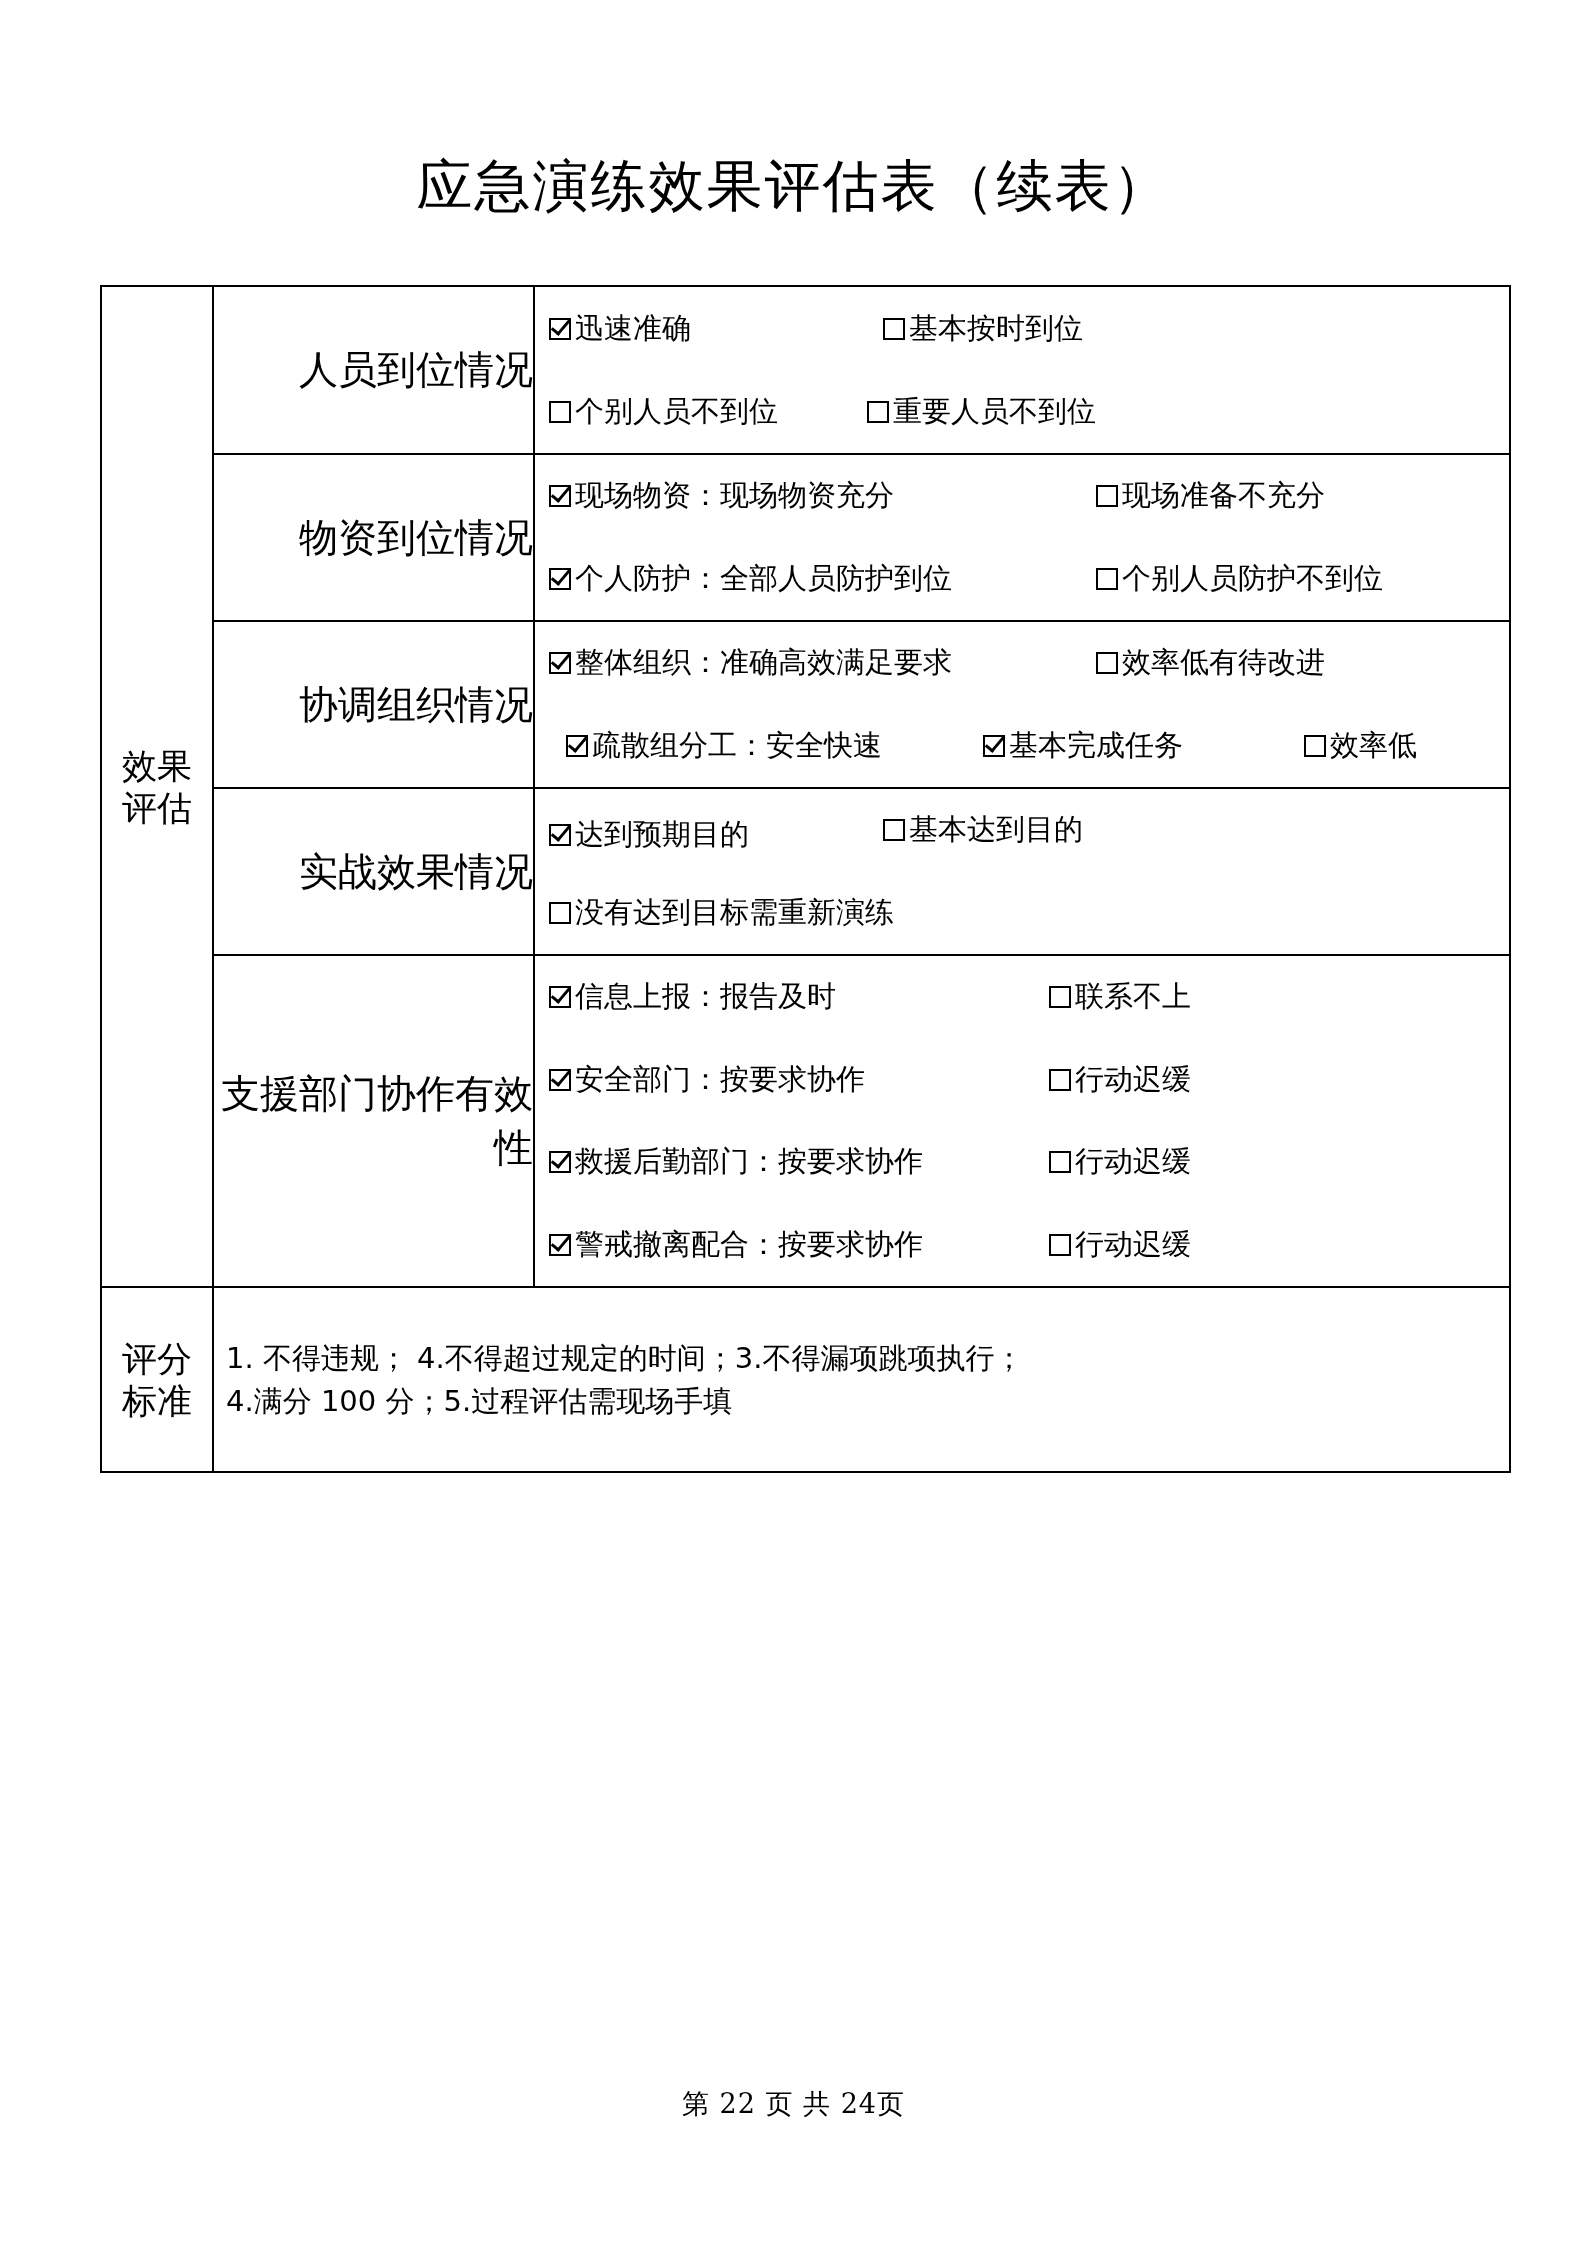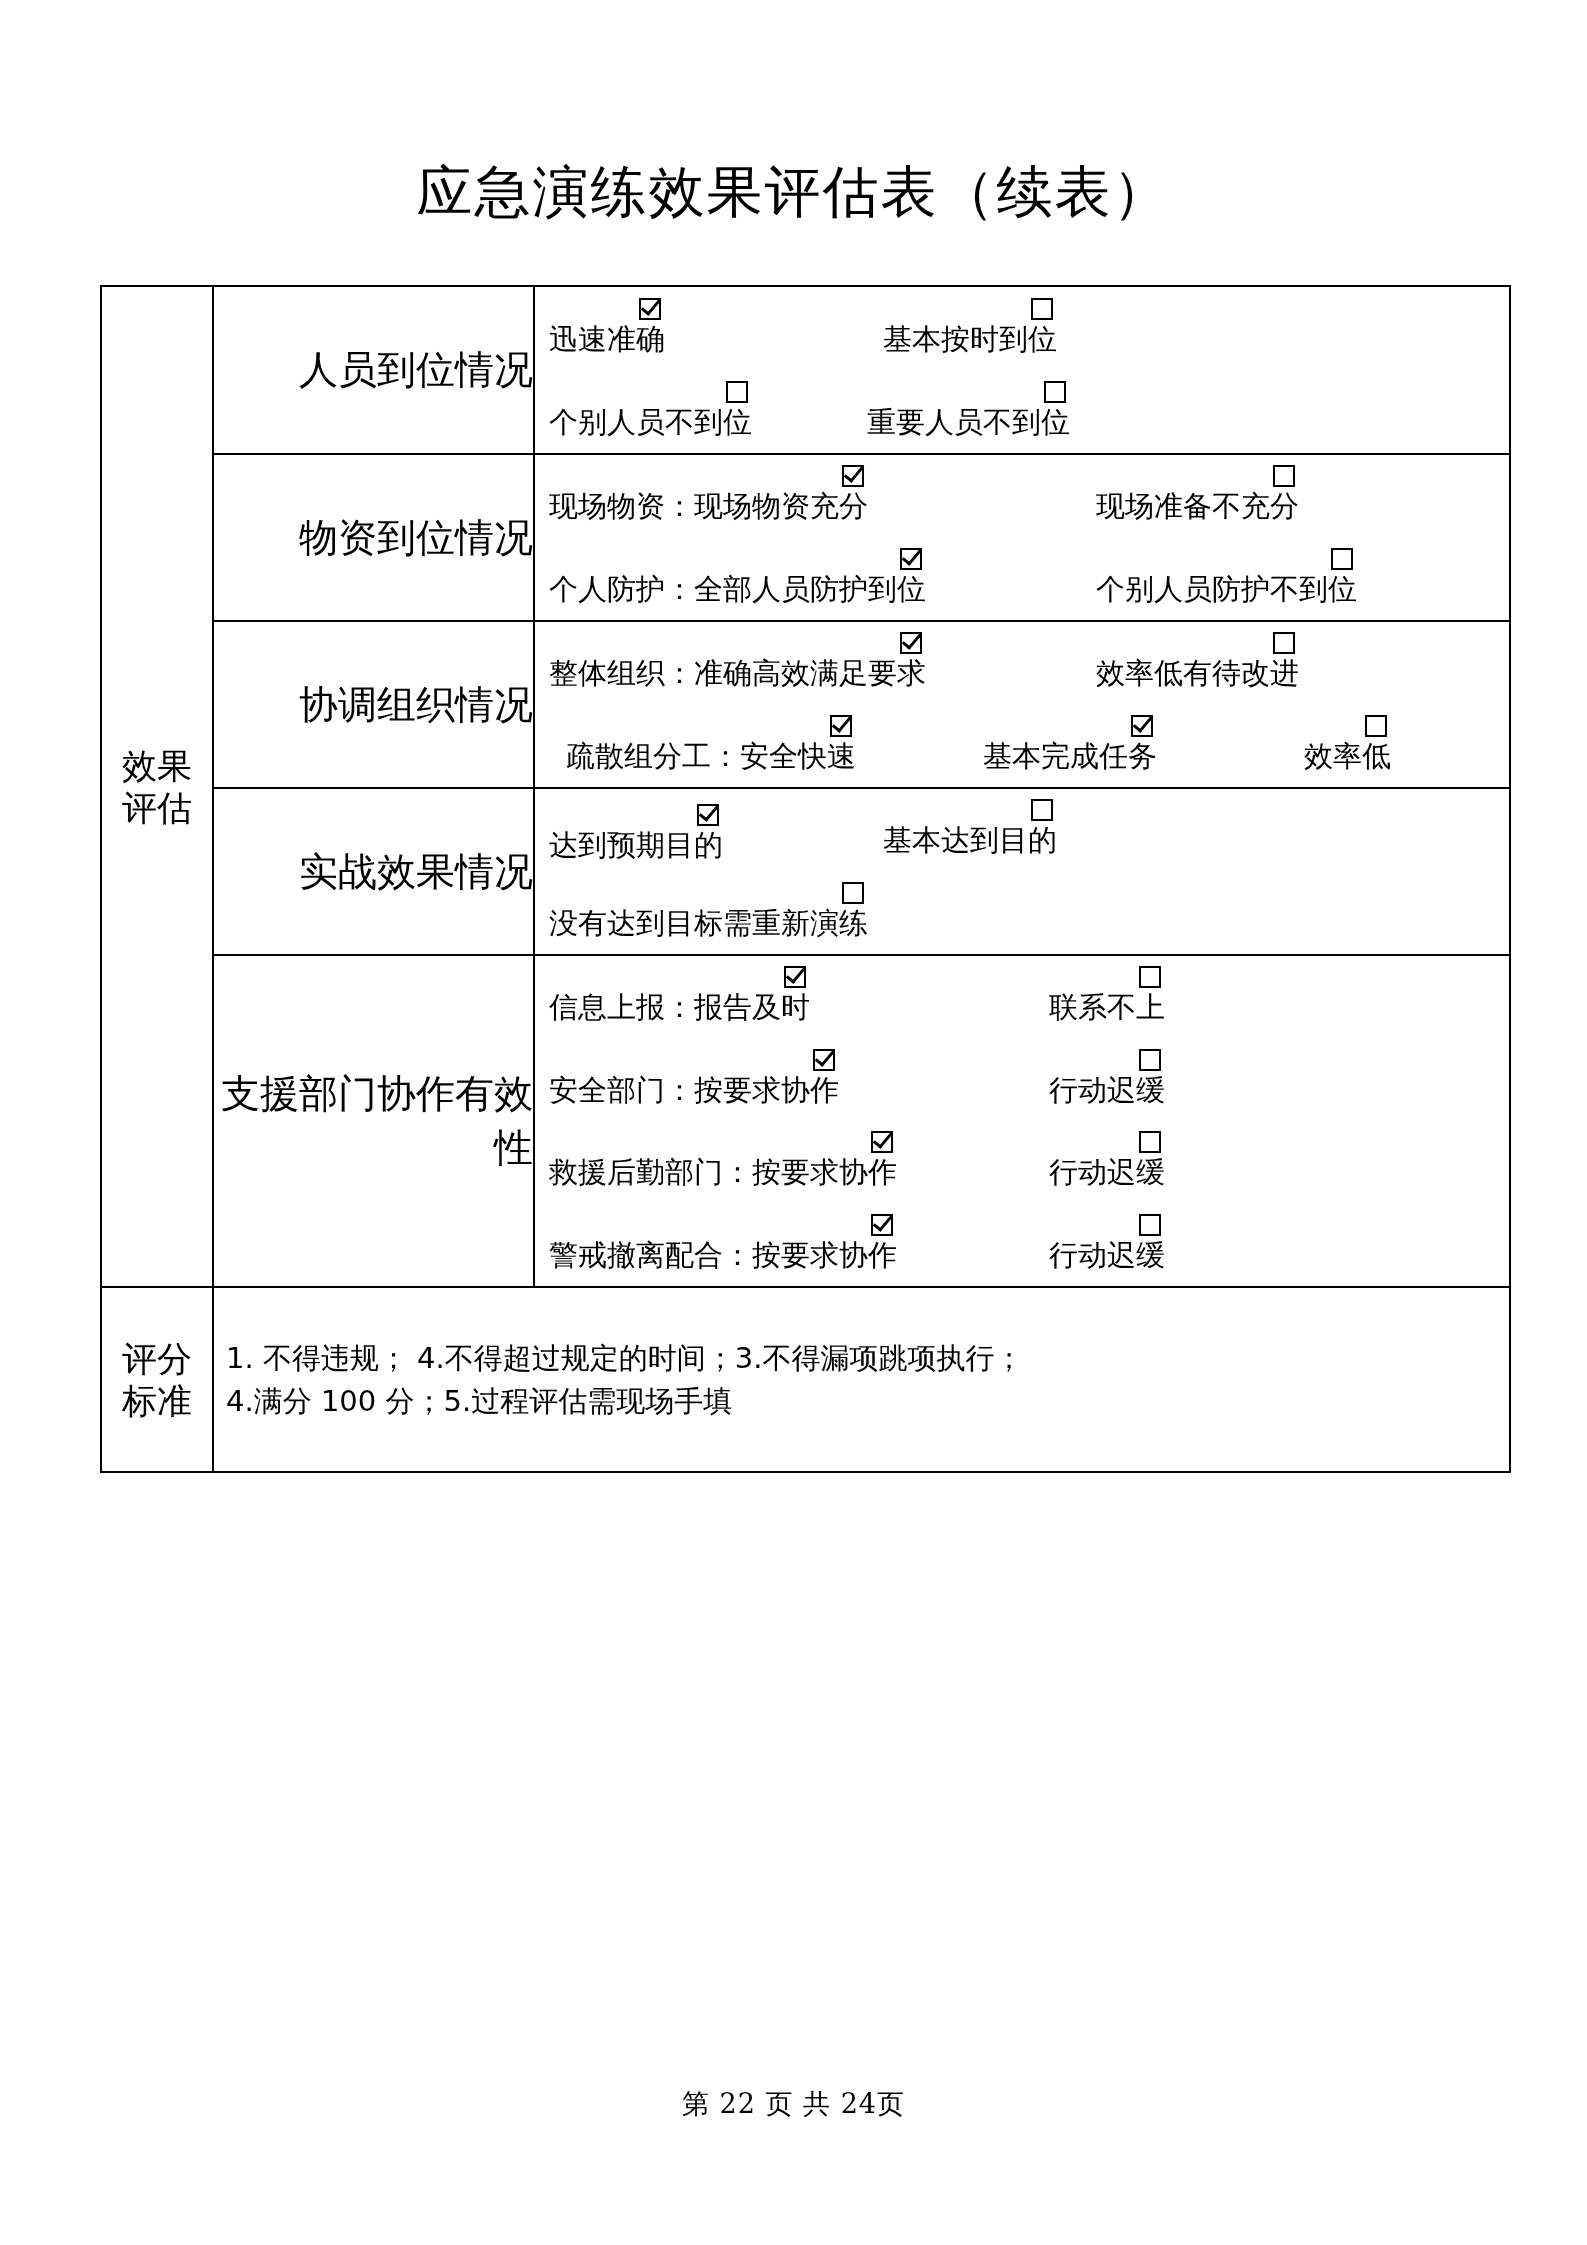--- a/index.html
+++ b/index.html
@@ -1,29 +1,29 @@
 <!DOCTYPE html>
 <html><head>
 <meta charset="utf-8">
 <style>
   html, body { margin:0; padding:0; background:#ffffff; }
   body { width:1587px; height:2245px; position:relative; overflow:hidden;
          font-family:"DejaVu Sans","Liberation Sans",sans-serif; color:#000; }
-  .title { position:absolute; left:0; width:1587px; top:164px; text-align:center;
+  .title { position:absolute; left:0; width:1587px; top:158px; text-align:center;
            font-size:56px; letter-spacing:2px; line-height:1; }
   table.form { position:absolute; left:100px; top:285px; width:1411px;
                border-collapse:collapse; table-layout:fixed; }
   table.form td { border:2.5px solid #000; padding:0; vertical-align:middle; }
   .col-cat { width:112px; }
   .col-item { width:321px; }
   .cat { text-align:center; font-size:35px; line-height:42px; }
   .item { text-align:right; font-size:39px; }
   .opts { padding-left:14px !important; }
   .line { display:flex; align-items:center; height:82px; font-size:29px; white-space:nowrap; }
-  .opt { display:inline-flex; align-items:flex-end;flex-direction:column; }
+  .opt { display:inline-flex; align-items:center; }
   .box { display:inline-block; width:22px; height:22px; border:2px solid #000;
          box-sizing:border-box; position:relative; margin-right:4px; }
   .box.on::after { content:""; position:absolute; left:5px; top:-5px; width:7px; height:17px;
                    border-right:3px solid #000; border-bottom:3px solid #000; transform:rotate(40deg); }
   .crit { font-size:29px; line-height:43px; padding:10px 12px !important; }
   .pager { position:absolute; left:0; width:1587px; top:2086px; text-align:center;
            font-family:"DejaVu Serif","Liberation Serif",serif; font-size:27px; letter-spacing:1px; }
 </style>
 </head>
 <body>

